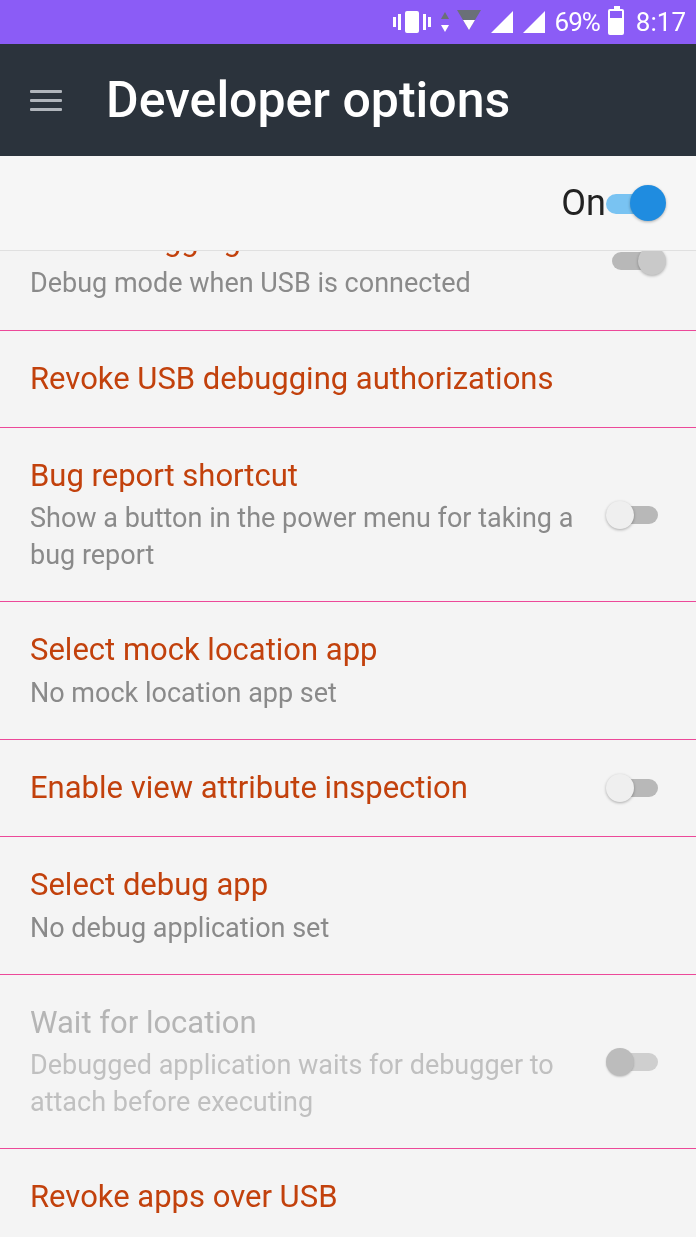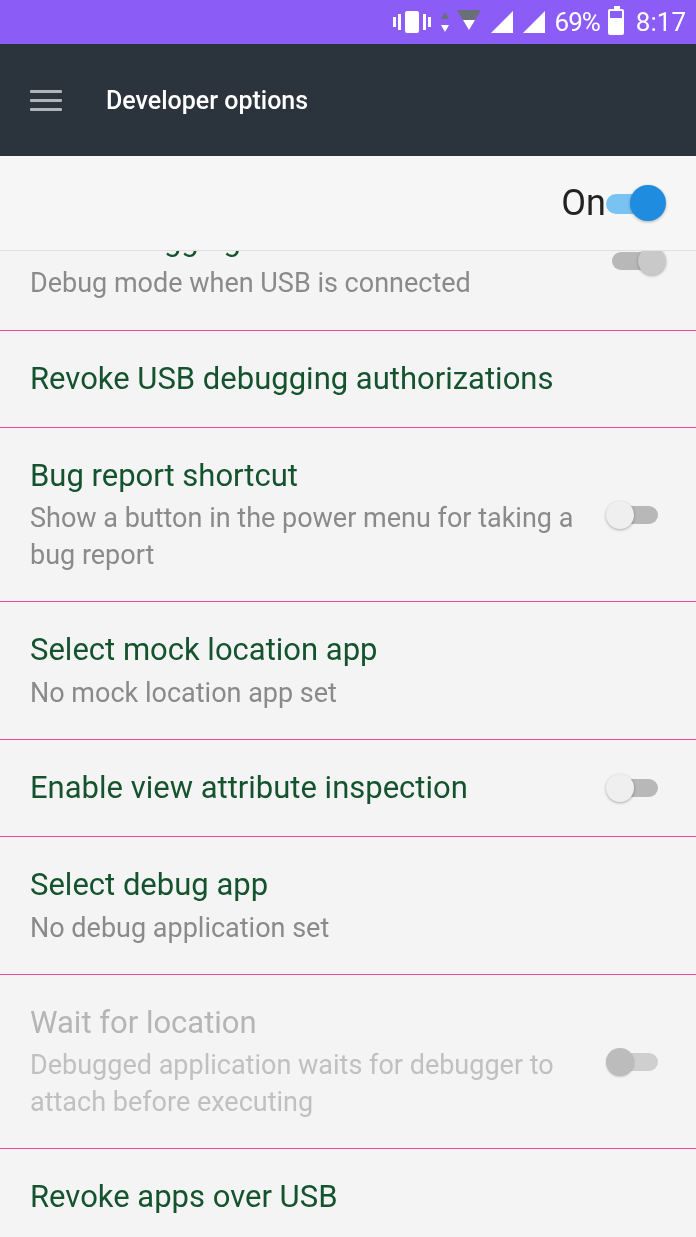--- a/index.html
+++ b/index.html
@@ -81,21 +81,21 @@
       display: flex;
       align-items: center;
       padding: 0 30px;
       gap: 40px;
     }
     .hamburger {
       display: flex; flex-direction: column; justify-content: center;
       gap: 6px; width: 36px; height: 36px; cursor: pointer;
     }
     .hamburger span { display: block; height: 3px; background: #b0b5bb; width: 32px; border-radius: 1px; }
-    .header-title { color: #fff; font-size: 25px; font-weight: 500; }
+    .header-title { color: #fff; font-size: 50px; font-weight: 500; }
 
     .master-toggle {
       background: #f6f6f6;
       border-bottom: 1px solid #e0e0e0;
       padding: 26px 30px 26px 30px;
       display: flex;
       align-items: center;
       justify-content: flex-end;
     }
     .master-toggle .label { font-size: 36px; color: #222; }
@@ -124,21 +124,21 @@
     }
     .item {
       border-bottom: 1px solid #ec4899;
       padding: 28px 30px;
       display: flex;
       align-items: center;
       justify-content: flex-end;
       background: #f4f4f4;
     }
     .item .text { flex: 1; padding-right: 20px; }
-    .item .title { font-size: 31px; color: #14532d; line-height: 1.3; }
+    .item .title { font-size: 31px; color: #c2410c; line-height: 1.3; }
     .item .subtitle { font-size: 27px; color: #8a8a8a; line-height: 1.35; margin-top: 4px; }
     .item.disabled .title { color: #b5b5b5; }
     .item.disabled .subtitle { color: #c0c0c0; }
 
     .switch {
       width: 60px; height: 36px; position: relative; flex-shrink: 0;
     }
     .switch .track {
       position: absolute; top: 9px; left: 6px; width: 46px; height: 18px;
       background: #b8b8b8; border-radius: 12px;

